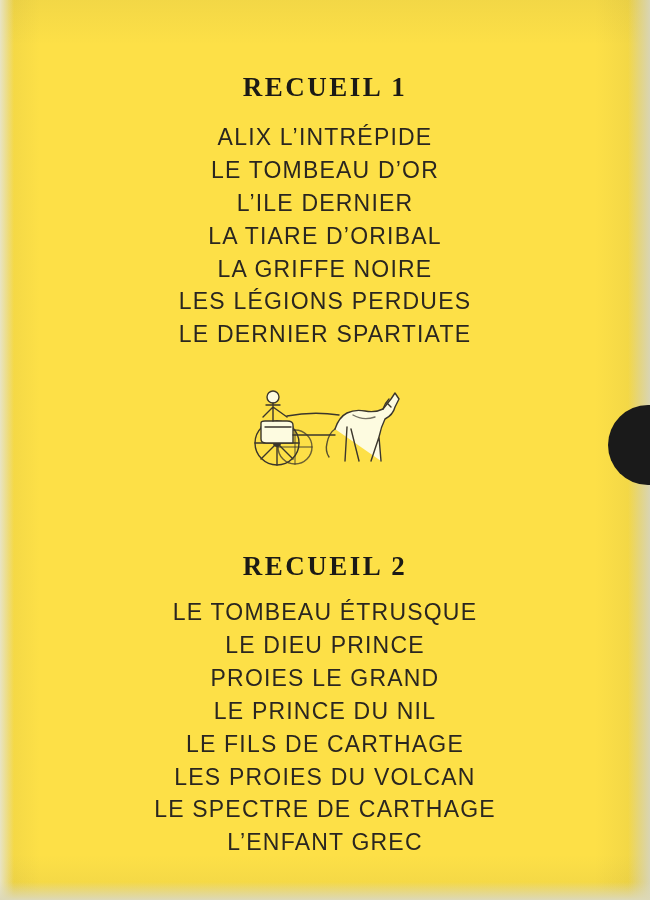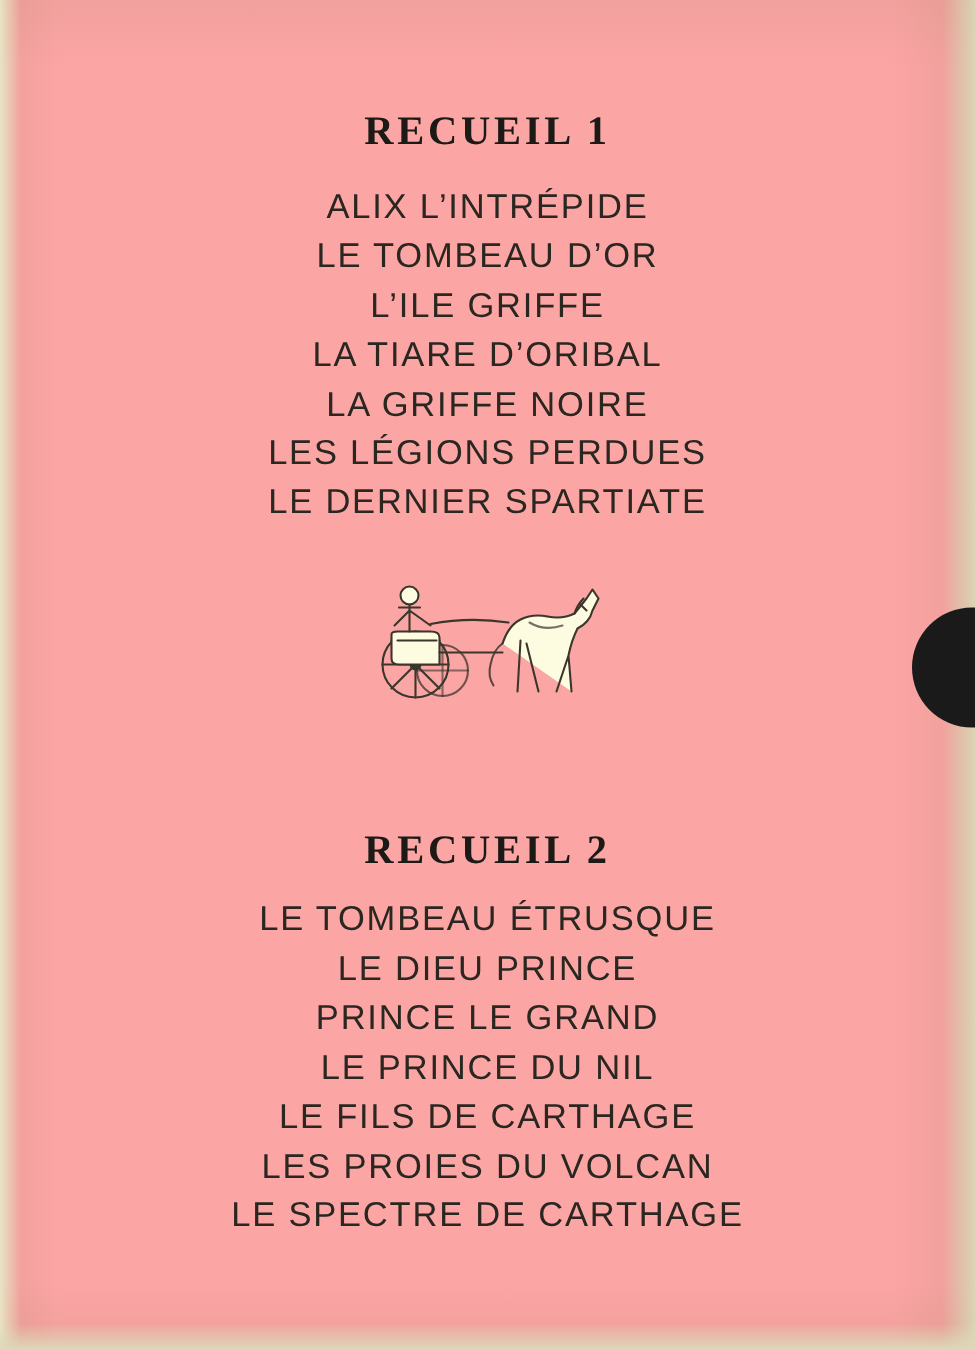--- a/index.html
+++ b/index.html
@@ -10,21 +10,21 @@
   body {
     width: 650px;
     height: 900px;
     overflow: hidden;
     font-family: "Liberation Serif", serif;
   }
   .page {
     position: relative;
     width: 650px;
     height: 900px;
-    background: #fca5a5;
+    background: #fde047;
     overflow: hidden;
   }
   
   .paper-shade {
     position: absolute;
     inset: 0;
     background:
       linear-gradient(to right, rgba(120,110,60,0.10) 0px, rgba(255,255,255,0) 40px),
       linear-gradient(to left, rgba(120,110,60,0.12) 0px, rgba(255,255,255,0) 55px),
       linear-gradient(to bottom, rgba(120,110,60,0.08) 0px, rgba(255,255,255,0) 45px),
@@ -123,21 +123,21 @@
   <div class="edge-bottom"></div>
   <div class="spine-notch"></div>
 
   <div class="content">
 
     <div style="display:flex;flex-direction:column;align-items:center;">
       <h1 class="section-title">RECUEIL 1</h1>
       <ul class="album-list">
         <li class="album-item">ALIX L’INTRÉPIDE</li>
         <li class="album-item">LE TOMBEAU D’OR</li>
-        <li class="album-item">L’ILE GRIFFE</li>
+        <li class="album-item">L’ILE DERNIER</li>
         <li class="album-item">LA TIARE D’ORIBAL</li>
         <li class="album-item">LA GRIFFE NOIRE</li>
         <li class="album-item">LES LÉGIONS PERDUES</li>
         <li class="album-item">LE DERNIER SPARTIATE</li>
       </ul>
     </div>
 
     <svg class="chariot" width="180" height="96" viewBox="0 0 180 96" fill="none" stroke="#3b362c" stroke-width="1.4" stroke-linecap="round" stroke-linejoin="round">
 
       <circle cx="42" cy="66" r="22"></circle>
@@ -181,22 +181,23 @@
       <path d="M118 38 Q128 44 140 40" opacity="0.7"></path>
 
       <path d="M100 52 Q94 56 92 66 Q90 74 94 80" opacity="0.85"></path>
     </svg>
 
     <div class="section-two">
       <h1 class="section-title">RECUEIL 2</h1>
       <ul class="album-list">
         <li class="album-item">LE TOMBEAU ÉTRUSQUE</li>
         <li class="album-item">LE DIEU PRINCE</li>
-        <li class="album-item">PRINCE LE GRAND</li>
+        <li class="album-item">PROIES LE GRAND</li>
         <li class="album-item">LE PRINCE DU NIL</li>
         <li class="album-item">LE FILS DE CARTHAGE</li>
         <li class="album-item">LES PROIES DU VOLCAN</li>
         <li class="album-item">LE SPECTRE DE CARTHAGE</li>
+        <li class="album-item">L’ENFANT GREC</li>
       </ul>
     </div>
 
   </div>
 </div>
 
 </body></html>

